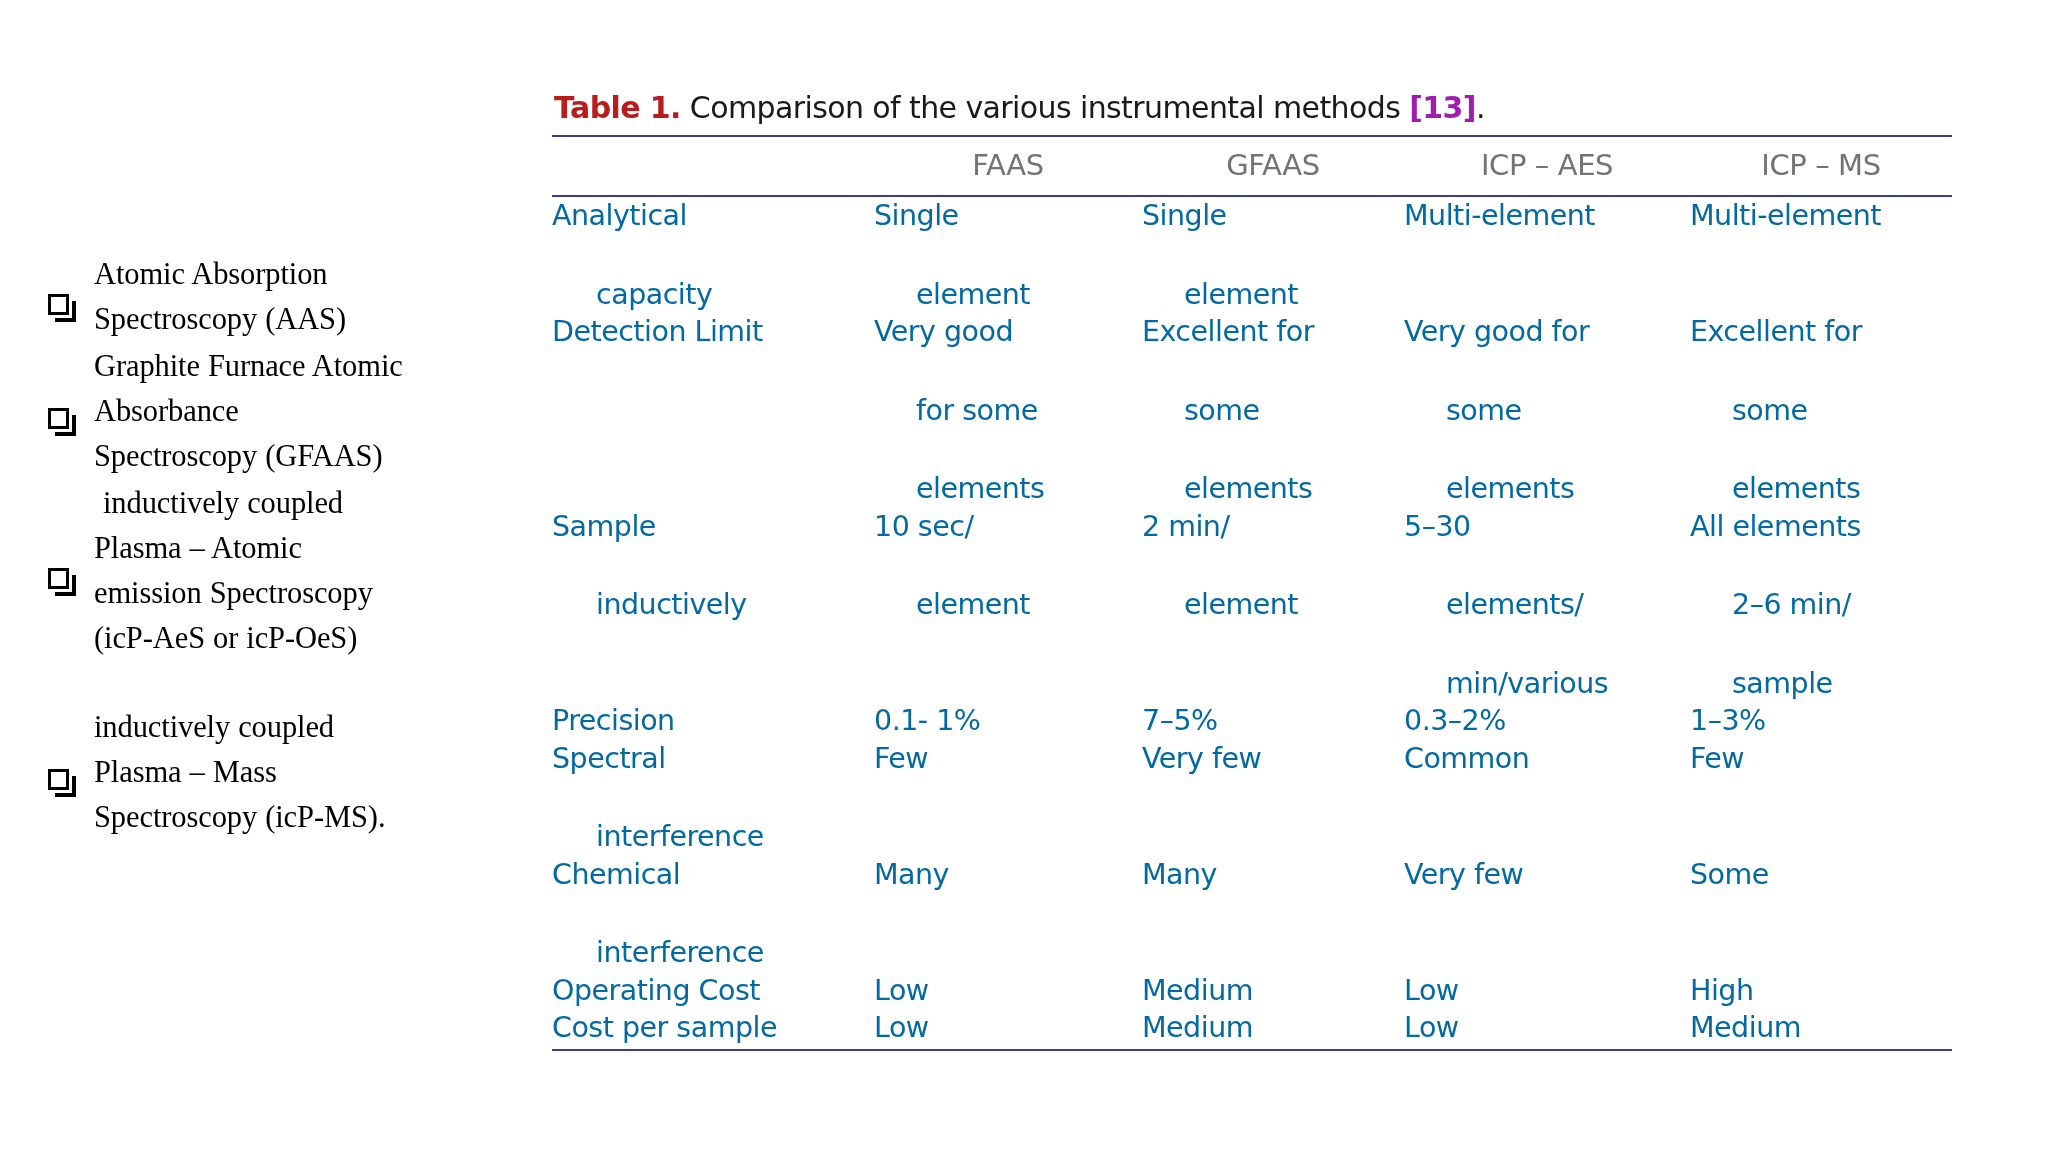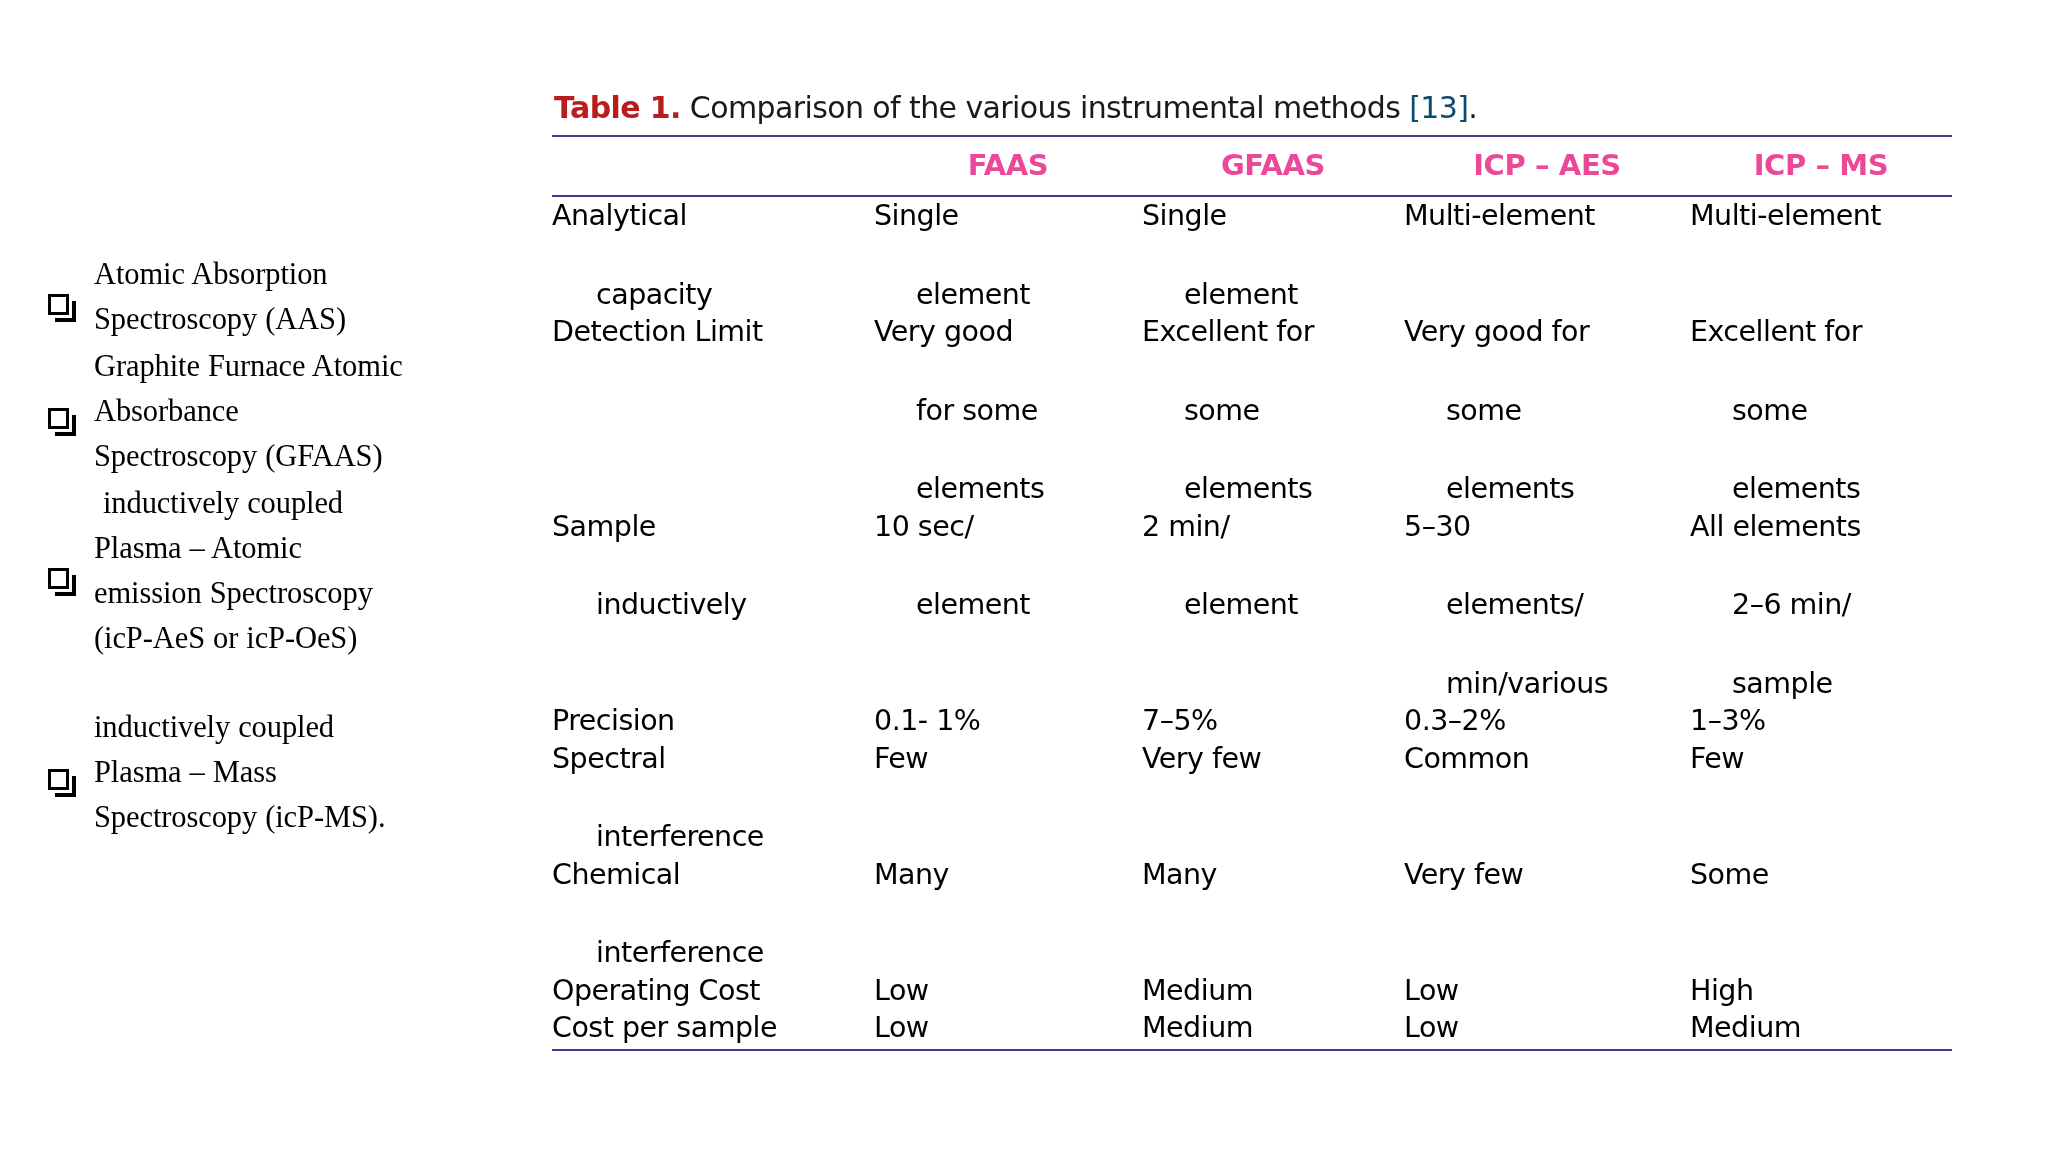--- a/index.html
+++ b/index.html
@@ -89,21 +89,22 @@
     font-family: "DejaVu Sans", sans-serif;
     letter-spacing: -0.6px;
     white-space: nowrap;
     padding-left: 2px;
   }
   #table-caption .cap-label {
     color: #b91c1c;
     font-weight: bold;
   }
   #table-caption .cap-ref {
-    color: #0c4a6e;
+    color: #a21caf;
+    font-weight: bold;
   }
 
   .rule {
     height: 0;
     border-top: 2px solid #3b3b8f;
     margin: 0;
   }
   .rule.top    { margin-top: 7px; }
   .rule.header { margin-top: 0; }
   .rule.bottom { margin-top: 2px; }
@@ -114,35 +115,35 @@
     table-layout: fixed;
     font-family: "DejaVu Sans", sans-serif;
   }
   table.cmp col.c-label { width: 322px; }
   table.cmp col.c-faas  { width: 268px; }
   table.cmp col.c-gfaas { width: 262px; }
   table.cmp col.c-aes   { width: 286px; }
   table.cmp col.c-ms    { width: 262px; }
 
   table.cmp th {
-    font-weight: bold;
+    font-weight: normal;
     font-size: 29px;
     line-height: 48px;
     padding: 4px 0 6px 0;
     letter-spacing: -0.4px;
-    color: #ec4899;
+    color: #737373;
     white-space: nowrap;
   }
   table.cmp td {
     vertical-align: top;
     font-size: 28.5px;
     line-height: 37.5px;
     padding: 0;
     letter-spacing: -0.5px;
-    color: #000000;
+    color: #0369a1;
   }
   .cell-lines { white-space: pre-line; }
   .cell-lines .indent { padding-left: 42px; display: block; margin-top: 41px; }
   .cell-lines .flush  { display: block; }
   td.lbl .indent { padding-left: 44px; }
 </style>
 </head>
 <body>
 
 <div id="bullet-panel">

